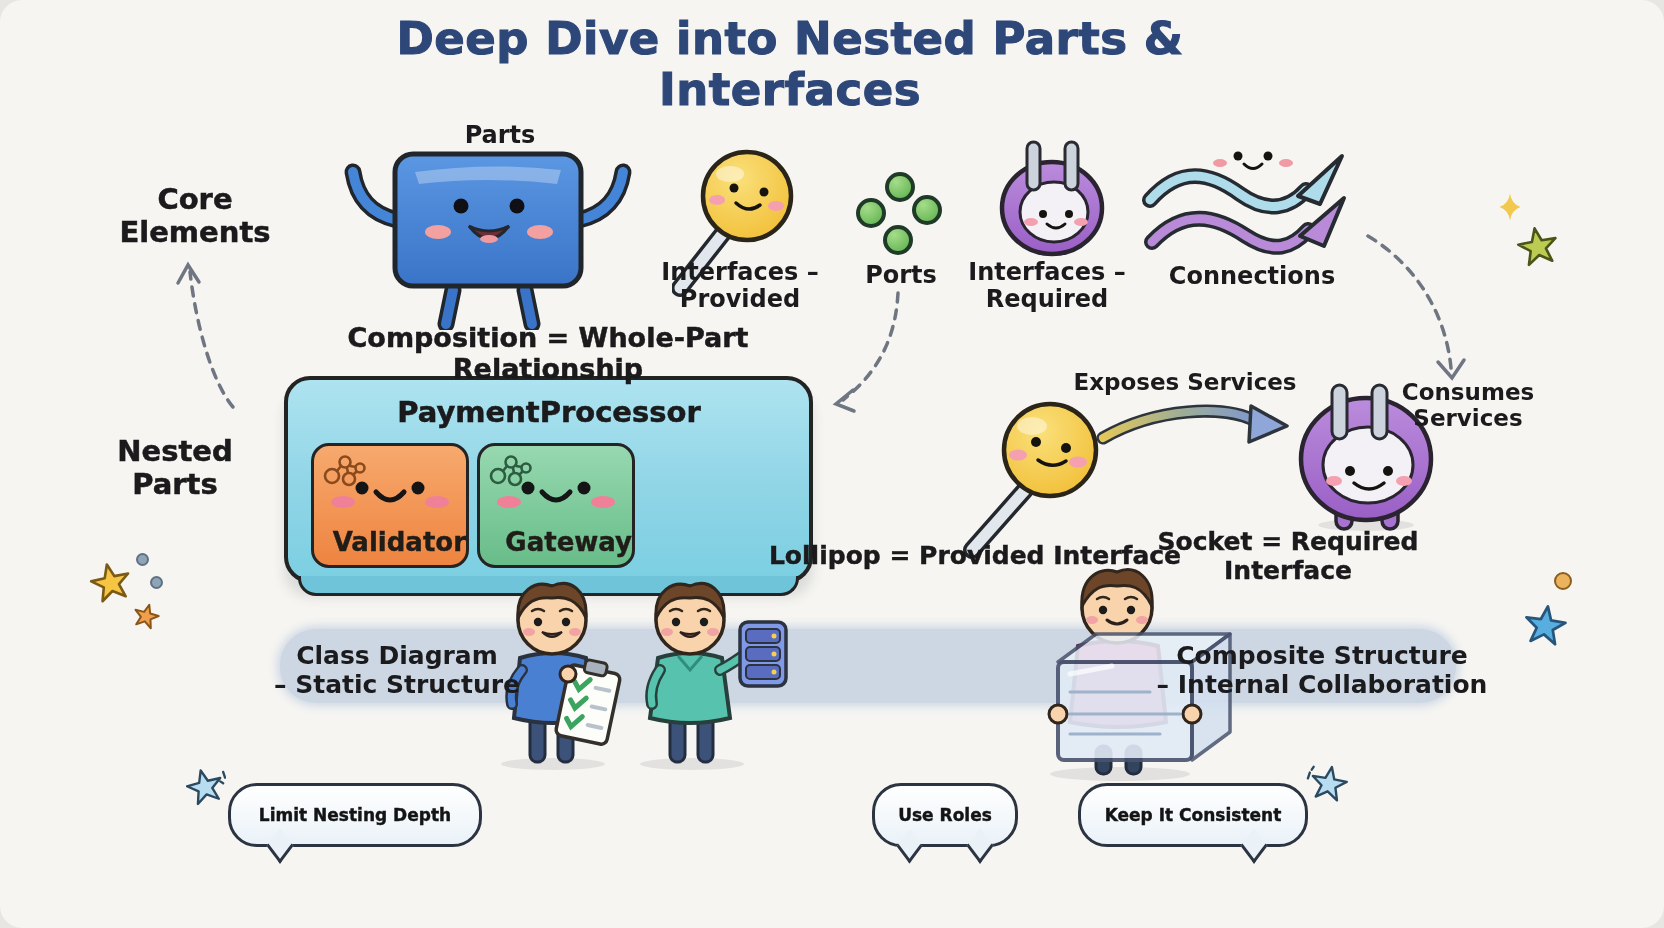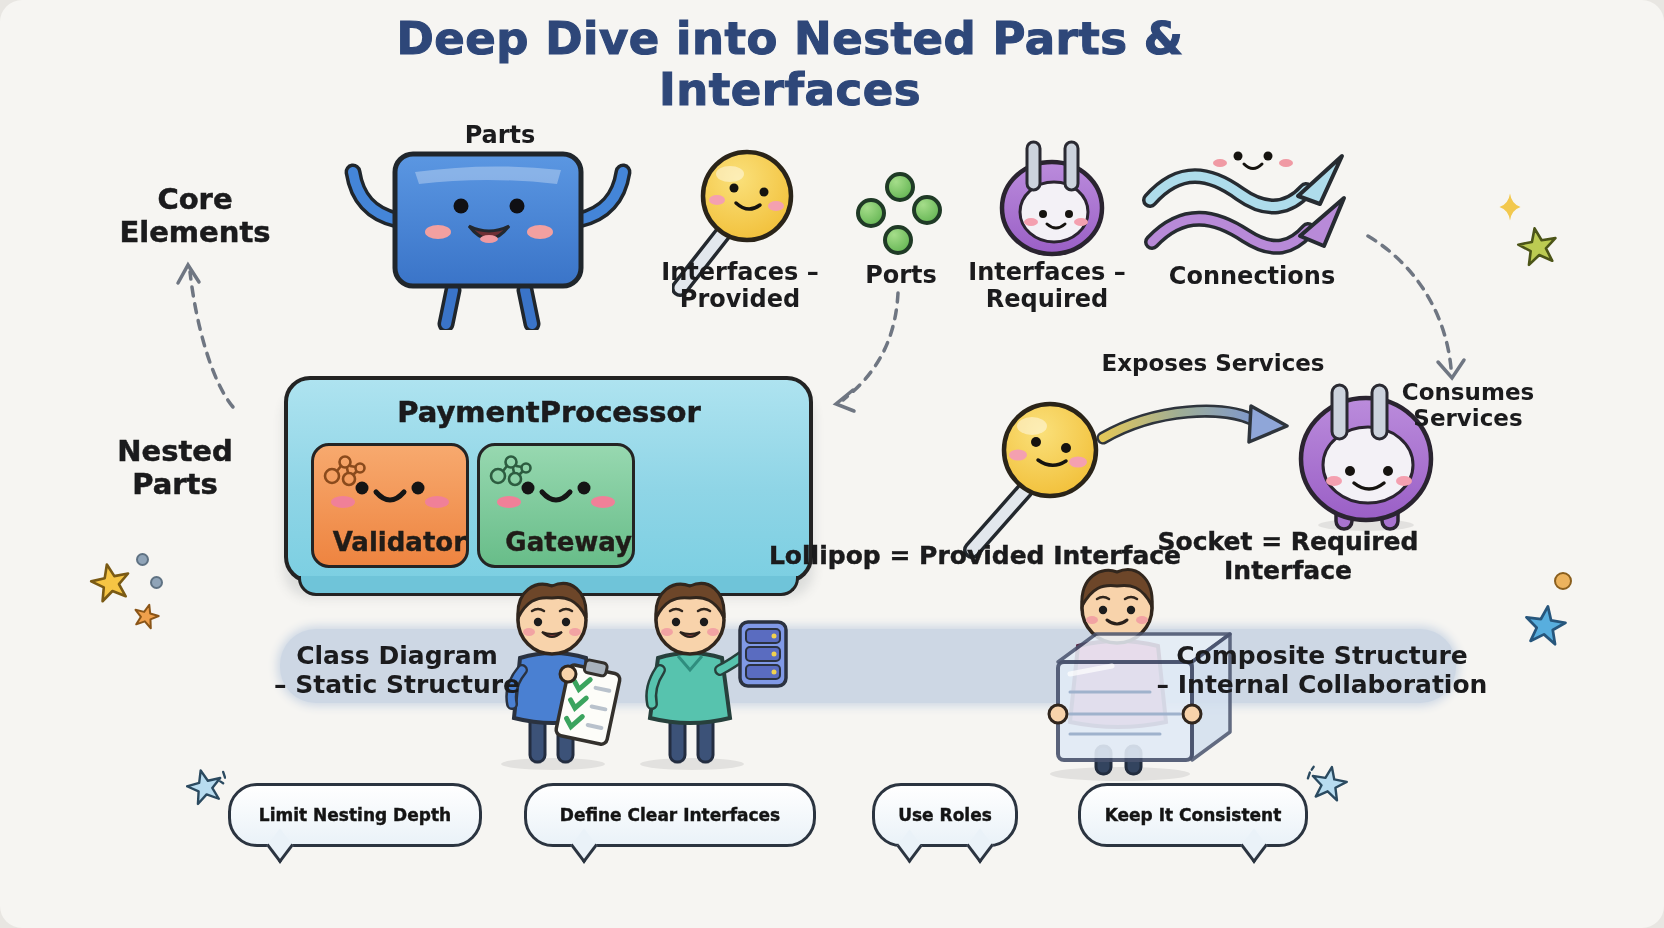--- a/index.html
+++ b/index.html
@@ -70,22 +70,23 @@
   <div class="lbl section" style="left:175px;top:468px;width:140px;">Nested Parts</div>
 
   <div class="lbl row1" style="left:500px;top:136px;">Parts</div>
   <div class="lbl row1" style="left:740px;top:286px;">Interfaces –
 Provided</div>
   <div class="lbl row1" style="left:901px;top:276px;text-align:center;">Ports</div>
   <div class="lbl row1" style="left:1047px;top:286px;">Interfaces –
 Required</div>
   <div class="lbl row1" style="left:1252px;top:277px;">Connections</div>
 
-
-  <div class="lbl svc" style="left:1185px;top:363px;margin-left:28px;">Exposes Services</div>
+  <div class="lbl heading" style="left:548px;top:354px;width:460px;">Composition = Whole-Part Relationship</div>
+
+  <div class="lbl svc" style="left:1185px;top:382px;">Exposes Services</div>
   <div class="lbl svc" style="left:1468px;top:405px;">Consumes
 Services</div>
   <div class="lbl caption" style="left:975px;top:556px;">Lollipop = Provided Interface</div>
   <div class="lbl caption" style="left:1288px;top:556px;">Socket = Required Interface</div>
 
   <svg class="icon" style="left:333px;top:140px;" width="310" height="190">
     <defs>
       <linearGradient id="gBlue" x1="0" y1="0" x2="0" y2="1">
         <stop offset="0" stop-color="#5b97e2"></stop>
           <stop offset="1" stop-color="#3a74c8"></stop>
@@ -371,23 +372,20 @@
       </g>
       <path d="M70,112 L112,104" stroke="#ffffff" stroke-width="5" opacity="0.7" stroke-linecap="round"></path>
     </g>
     <circle cx="58" cy="152" r="9" fill="#f8d3ab" stroke="#31261d" stroke-width="3"></circle>
     <circle cx="192" cy="152" r="9" fill="#f8d3ab" stroke="#31261d" stroke-width="3"></circle>
   </svg>
 
   <div class="bubble tail-l" style="left:228px;top:783px;width:248px;">
     <span>Limit Nesting Depth</span>
   </div>
-  <div class="bubble tail-l2" style="left:524px;top:783px;width:286px;">
-    <span>Define Clear Interfaces</span>
-  </div>
   <div class="bubble tail-2" style="left:872px;top:783px;width:140px;">
     <span>Use Roles</span>
   </div>
   <div class="bubble tail-r" style="left:1078px;top:783px;width:224px;">
     <span>Keep It Consistent</span>
   </div>
 
   <svg class="icon" style="left:89px;top:562px;" width="44" height="44" viewBox="0 0 40 42">
     <polygon points="20,2 24.7,14.3 38,14.6 27.4,22.7 31.3,35.4 20,27.8 8.7,35.4 12.6,22.7 2,14.6 15.3,14.3" fill="#f6c544" stroke="#7a5a14" stroke-width="2.5" stroke-linejoin="round" transform="rotate(-12 20 21)"></polygon>
   </svg>

